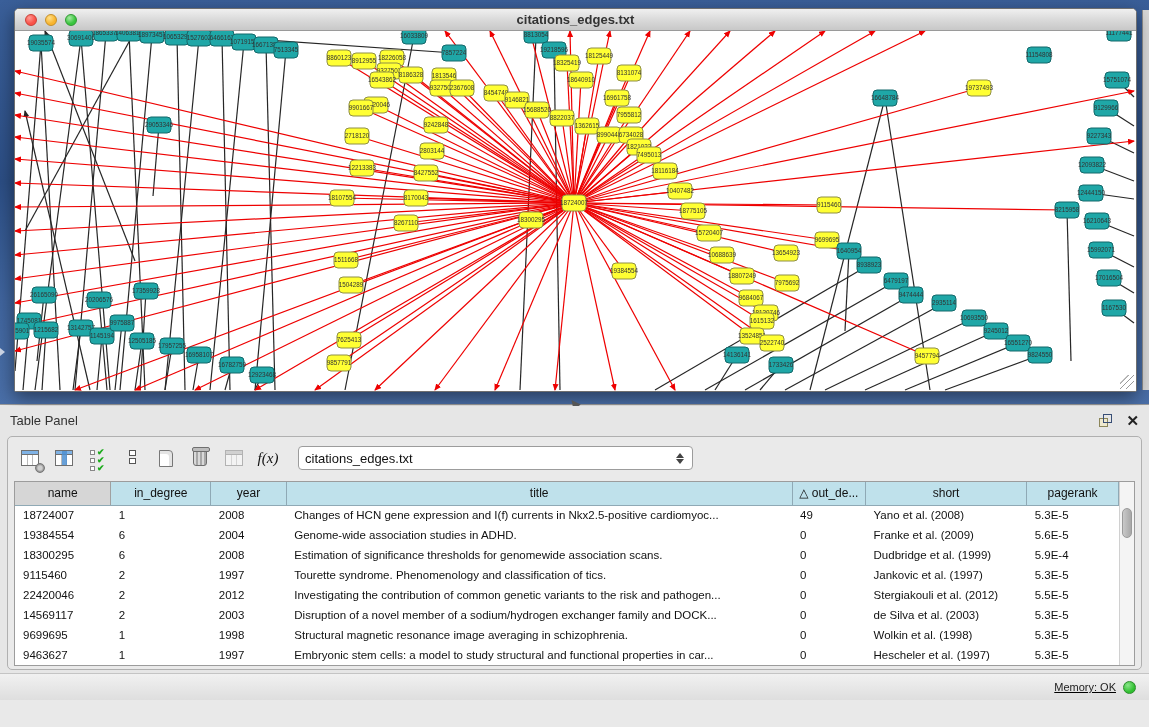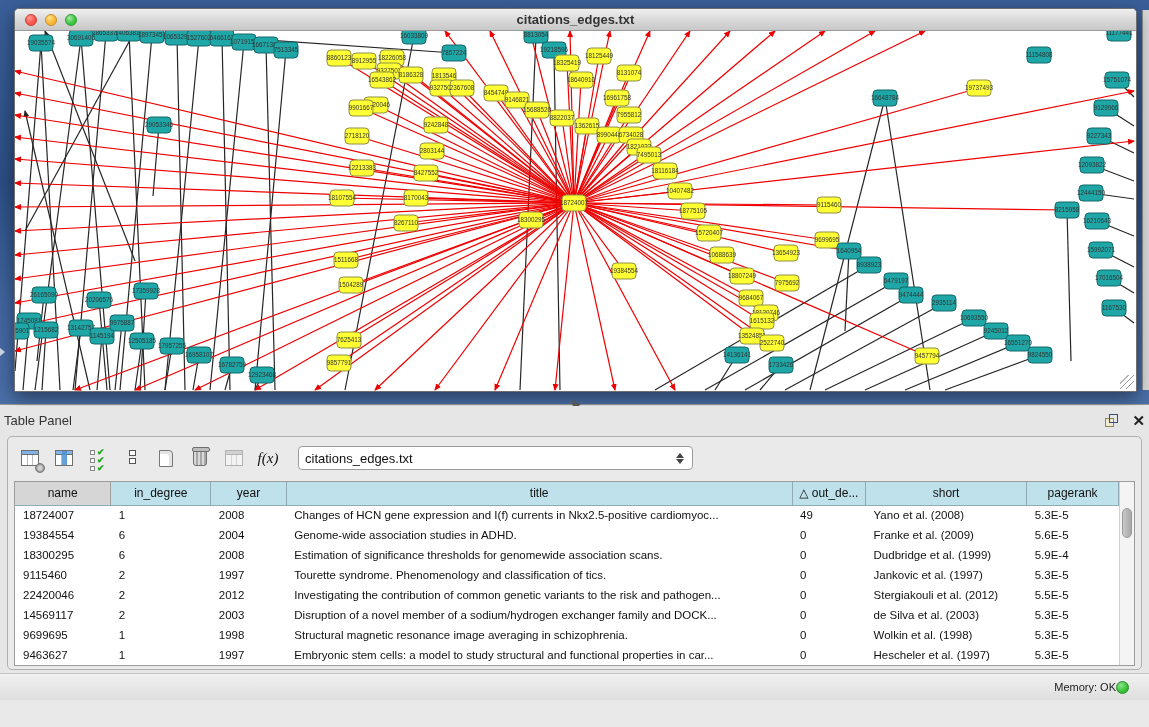--- a/index.html
+++ b/index.html
@@ -36,21 +36,21 @@
   .panel-handle-left { position:absolute; left:0px; top:348px; width:0; height:0;
     border-top:4px solid transparent; border-bottom:4px solid transparent;
     border-left:5px solid #c9d2e2; }
   .mouse-cursor { position:absolute; left:570px; top:399px; width:0; height:0;
     border-left:4px solid transparent; border-right:5px solid transparent;
     border-bottom:9px solid #555; transform:rotate(-35deg); }
 
   
   .table-panel { position:absolute; left:0; top:406px; width:1149px; height:294px;
     background:#e6e6e6; }
-  .tp-header { height:28px; display:flex; align-items:center; padding:0 4px;
+  .tp-header { height:28px; display:flex; align-items:center; padding:0 10px;
     font-size:13px; color:#333;text-align:center; }
   .tp-header .spacer { flex:1; }
   .float-icon { width:13px; height:13px; position:relative; margin-right:14px; cursor:pointer; }
   .float-icon .sq1 { position:absolute; left:0; bottom:0; width:9px; height:9px; border:1px solid #8c865a; background:#efe9cf;}
   .float-icon .sq2 { position:absolute; right:0; top:0; width:9px; height:9px; border:1px solid #384e75; }
   .close-icon { font-size:15px; font-weight:bold; color:#222; cursor:pointer; line-height:1; }
 
   .tp-box { position:absolute; left:7px; top:30px; width:1135px; height:234px;
     background:#eaeaea; border:1px solid #b0b0b0; border-radius:5px; overflow:hidden; }
   .toolbar { height:42px; display:flex; align-items:center; gap:10px; padding:0 10px; }
@@ -103,21 +103,21 @@
     background:#fff; box-shadow:0 1px 2px rgba(0,0,0,.25); }
   .seg .tab { padding:3px 14px; font-size:13px; color:#1a1a1a; cursor:pointer;
     border-right:1px solid #b5b5b5; background:linear-gradient(180deg,#ffffff,#f2f2f2); }
   .seg .tab:last-child { border-right:none; }
   .seg .tab.sel { background:linear-gradient(180deg,#9c9c9c,#808080); color:#efefef;
     text-shadow:0 -1px 0 rgba(0,0,0,.25); }
 
   
   .statusbar { position:absolute; left:0; right:0; bottom:0; height:27px;
     background:linear-gradient(180deg,#f1f1f1,#dedede); border-top:1px solid #c4c4c4;
-    display:flex; align-items:center; justify-content:flex-end; padding:0 20px; }
+    display:flex; align-items:center; justify-content:flex-end; padding:0 13px; gap:7px;text-decoration:underline;}
   .statusbar .mem { font-size:11px; color:#222; }
   .memdot { width:13px; height:13px; border-radius:50%;
     background:radial-gradient(circle at 35% 30%,#8ae58a,#2fbf2f 65%); border:1px solid #2a8b2a; cursor:pointer;}
 </style>
 </head>
 <body>
 
 <div class="desktop">
   <div class="bg-window-sliver"></div>
 

